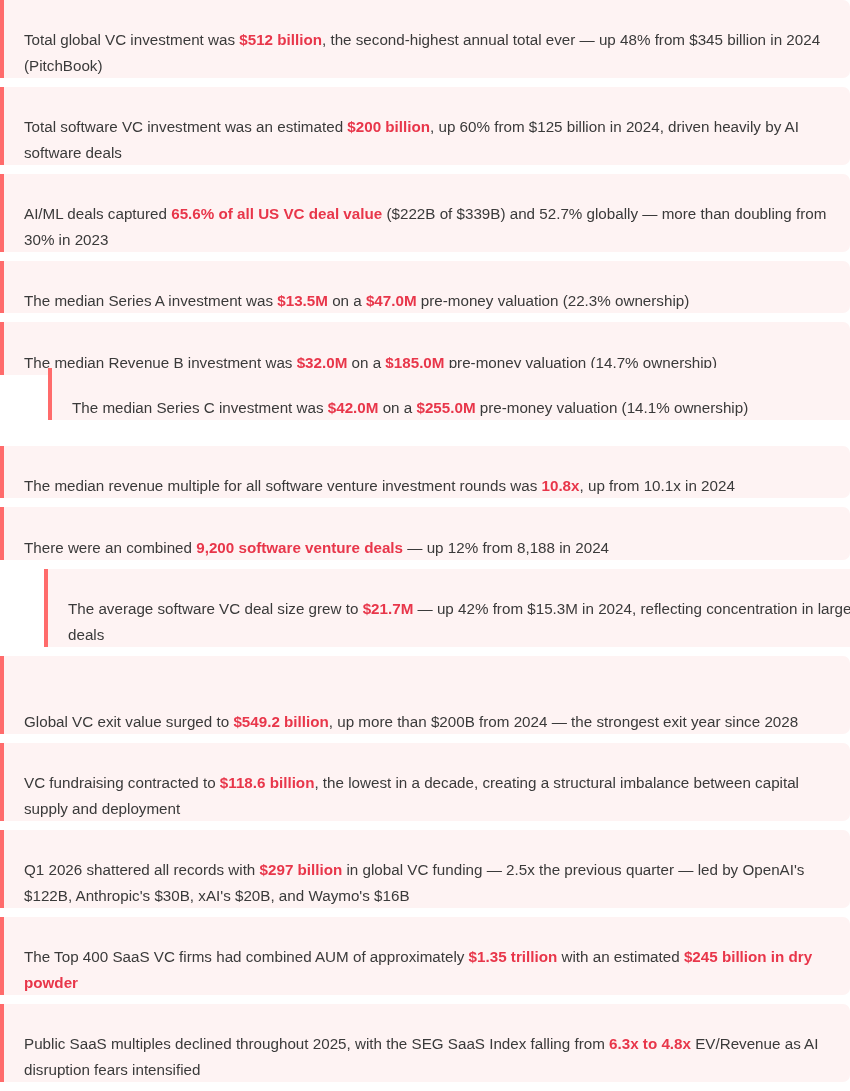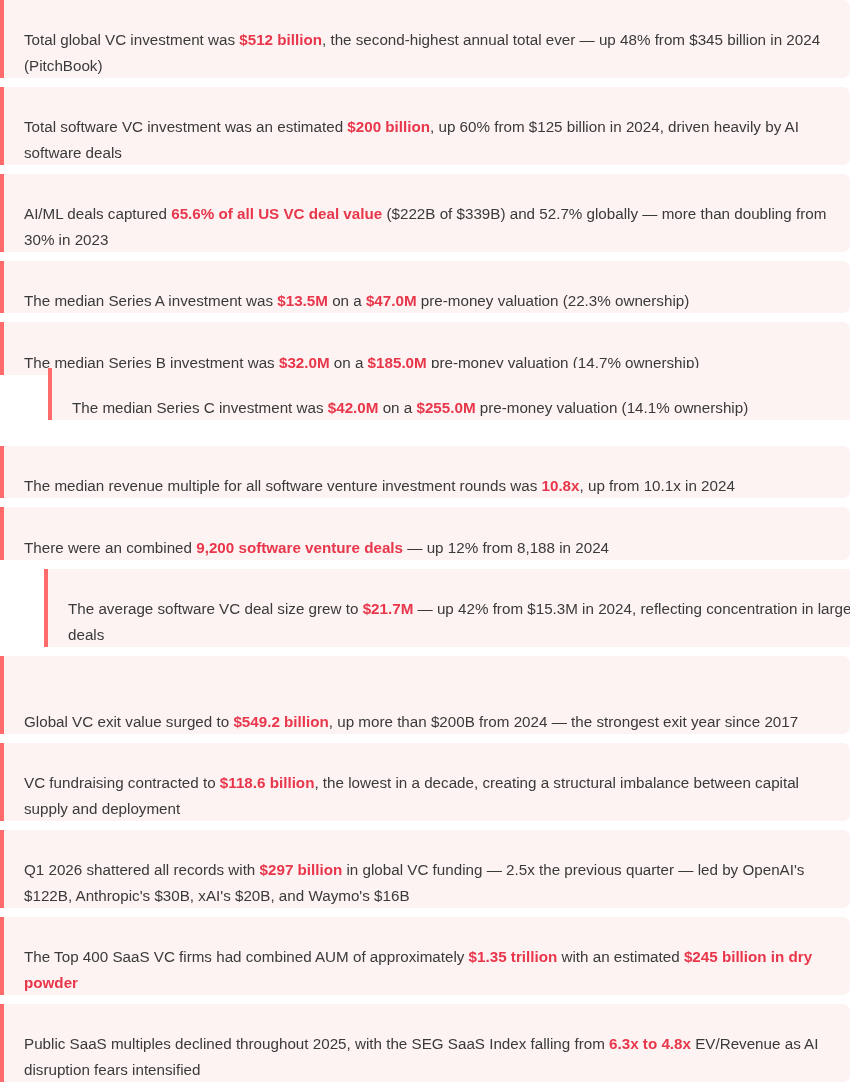--- a/index.html
+++ b/index.html
@@ -25,36 +25,36 @@
     <div class="card" style="top: 87px; height: 78px;">
       <div><span>Total software VC investment was an estimated </span><span class="hl">$200 billion</span><span>, up 60% from $125 billion in 2024, driven heavily by AI software deals</span></div>
     </div>
     <div class="card" style="top: 174px; height: 78px;">
       <div><span>AI/ML deals captured </span><span class="hl">65.6% of all US VC deal value</span><span> ($222B of $339B) and 52.7% globally — more than doubling from 30% in 2023</span></div>
     </div>
     <div class="card" style="top: 261px; height: 52px;">
       <div><span>The median Series A investment was </span><span class="hl">$13.5M</span><span> on a </span><span class="hl">$47.0M</span><span> pre-money valuation (22.3% ownership)</span></div>
     </div>
     <div class="card" style="top: 322px; height: 53px;">
-      <div><span>The median Series B investment was </span><span class="hl">$32.0M</span><span> on a </span><span class="hl">$185.0M</span><span> pre-money valuation (14.7% ownership)</span></div>
+      <div><span>The median Revenue B investment was </span><span class="hl">$32.0M</span><span> on a </span><span class="hl">$185.0M</span><span> pre-money valuation (14.7% ownership)</span></div>
     </div>
     <div class="card" style="top: 368px; height: 52px; margin-left: 48px;">
       <div><span>The median Series C investment was </span><span class="hl">$42.0M</span><span> on a </span><span class="hl">$255.0M</span><span> pre-money valuation (14.1% ownership)</span></div>
     </div>
     <div class="card" style="top: 446px; height: 52px;">
       <div><span>The median revenue multiple for all software venture investment rounds was </span><span class="hl">10.8x</span><span>, up from 10.1x in 2024</span></div>
     </div>
     <div class="card" style="top: 507px; height: 53px;">
       <div><span>There were an combined </span><span class="hl">9,200 software venture deals</span><span> — up 12% from 8,188 in 2024</span></div>
     </div>
     <div class="card" style="top: 569px; height: 78px; margin-left: 44px;">
       <div><span>The average software VC deal size grew to </span><span class="hl">$21.7M</span><span> — up 42% from $15.3M in 2024, reflecting concentration in larger deals</span></div>
     </div>
     <div class="card" style="top: 656px; height: 78px;">
-      <div><span>Global VC exit value surged to </span><span class="hl">$549.2 billion</span><span>, up more than $200B from 2024 — the strongest exit year since 2017</span></div>
+      <div><span>Global VC exit value surged to </span><span class="hl">$549.2 billion</span><span>, up more than $200B from 2024 — the strongest exit year since 2028</span></div>
     </div>
     <div class="card" style="top: 743px; height: 78px;">
       <div><span>VC fundraising contracted to </span><span class="hl">$118.6 billion</span><span>, the lowest in a decade, creating a structural imbalance between capital supply and deployment</span></div>
     </div>
     <div class="card" style="top: 830px; height: 78px;">
       <div><span>Q1 2026 shattered all records with </span><span class="hl">$297 billion</span><span> in global VC funding — 2.5x the previous quarter — led by OpenAI's $122B, Anthropic's $30B, xAI's $20B, and Waymo's $16B</span></div>
     </div>
     <div class="card" style="top: 917px; height: 78px;">
       <div><span>The Top 400 SaaS VC firms had combined AUM of approximately </span><span class="hl">$1.35 trillion</span><span> with an estimated </span><span class="hl">$245 billion in dry powder</span></div>
     </div>

